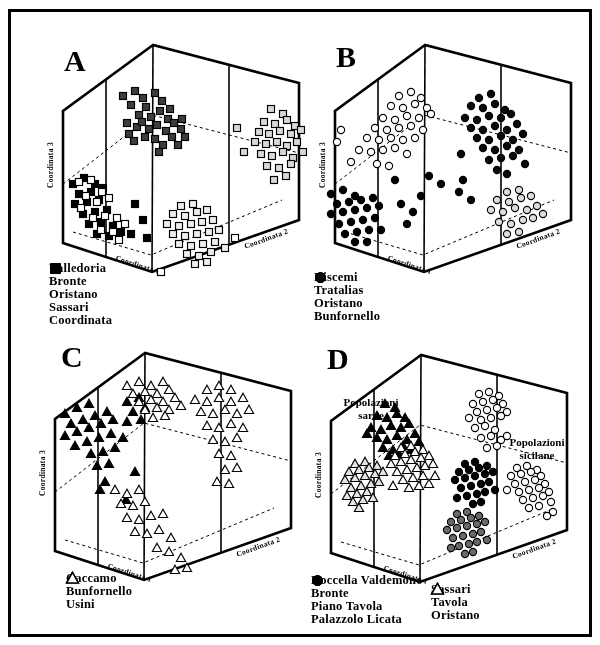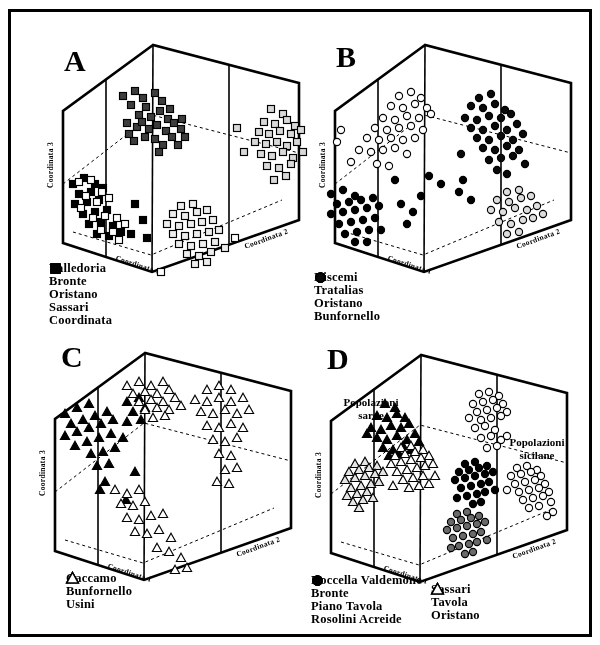--- a/index.html
+++ b/index.html
@@ -714,21 +714,21 @@
           <div class="legend-item">
             <svg width="13" height="13" viewBox="0 0 13 13">
               <circle cx="6.5" cy="6.5" r="4.5" fill="#6a6a6a" stroke="#000" stroke-width="1.4375"></circle>
             </svg>
             <span class="lbl">Piano Tavola</span>
           </div>
           <div class="legend-item">
             <svg width="13" height="13" viewBox="0 0 13 13">
               <circle cx="6.5" cy="6.5" r="4.5" fill="#000000" stroke="#000" stroke-width="1.4375"></circle>
             </svg>
-            <span class="lbl">Rosolini Acreide</span>
+            <span class="lbl">Palazzolo Licata</span>
           </div>
         </div>
         <div class="legend" style="left: 124px; top: 239px;">
           <div class="legend-item">
             <svg width="13" height="13" viewBox="0 0 13 13">
               <path d="M6.5,0.5 L12.25,10.875 L0.75,10.875 Z" fill="#000000" stroke="#000" stroke-width="1.4375"></path>
             </svg>
             <span class="lbl">Sassari</span>
           </div>
           <div class="legend-item">

